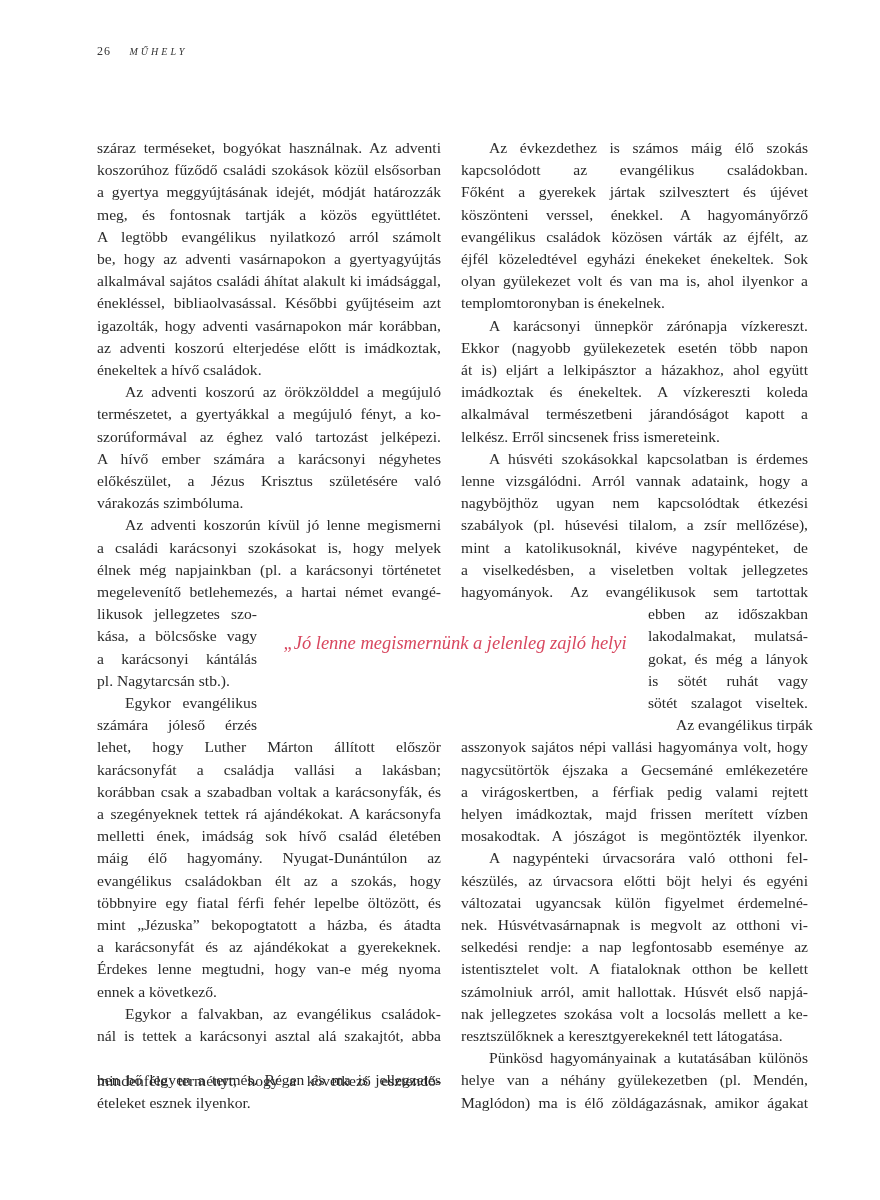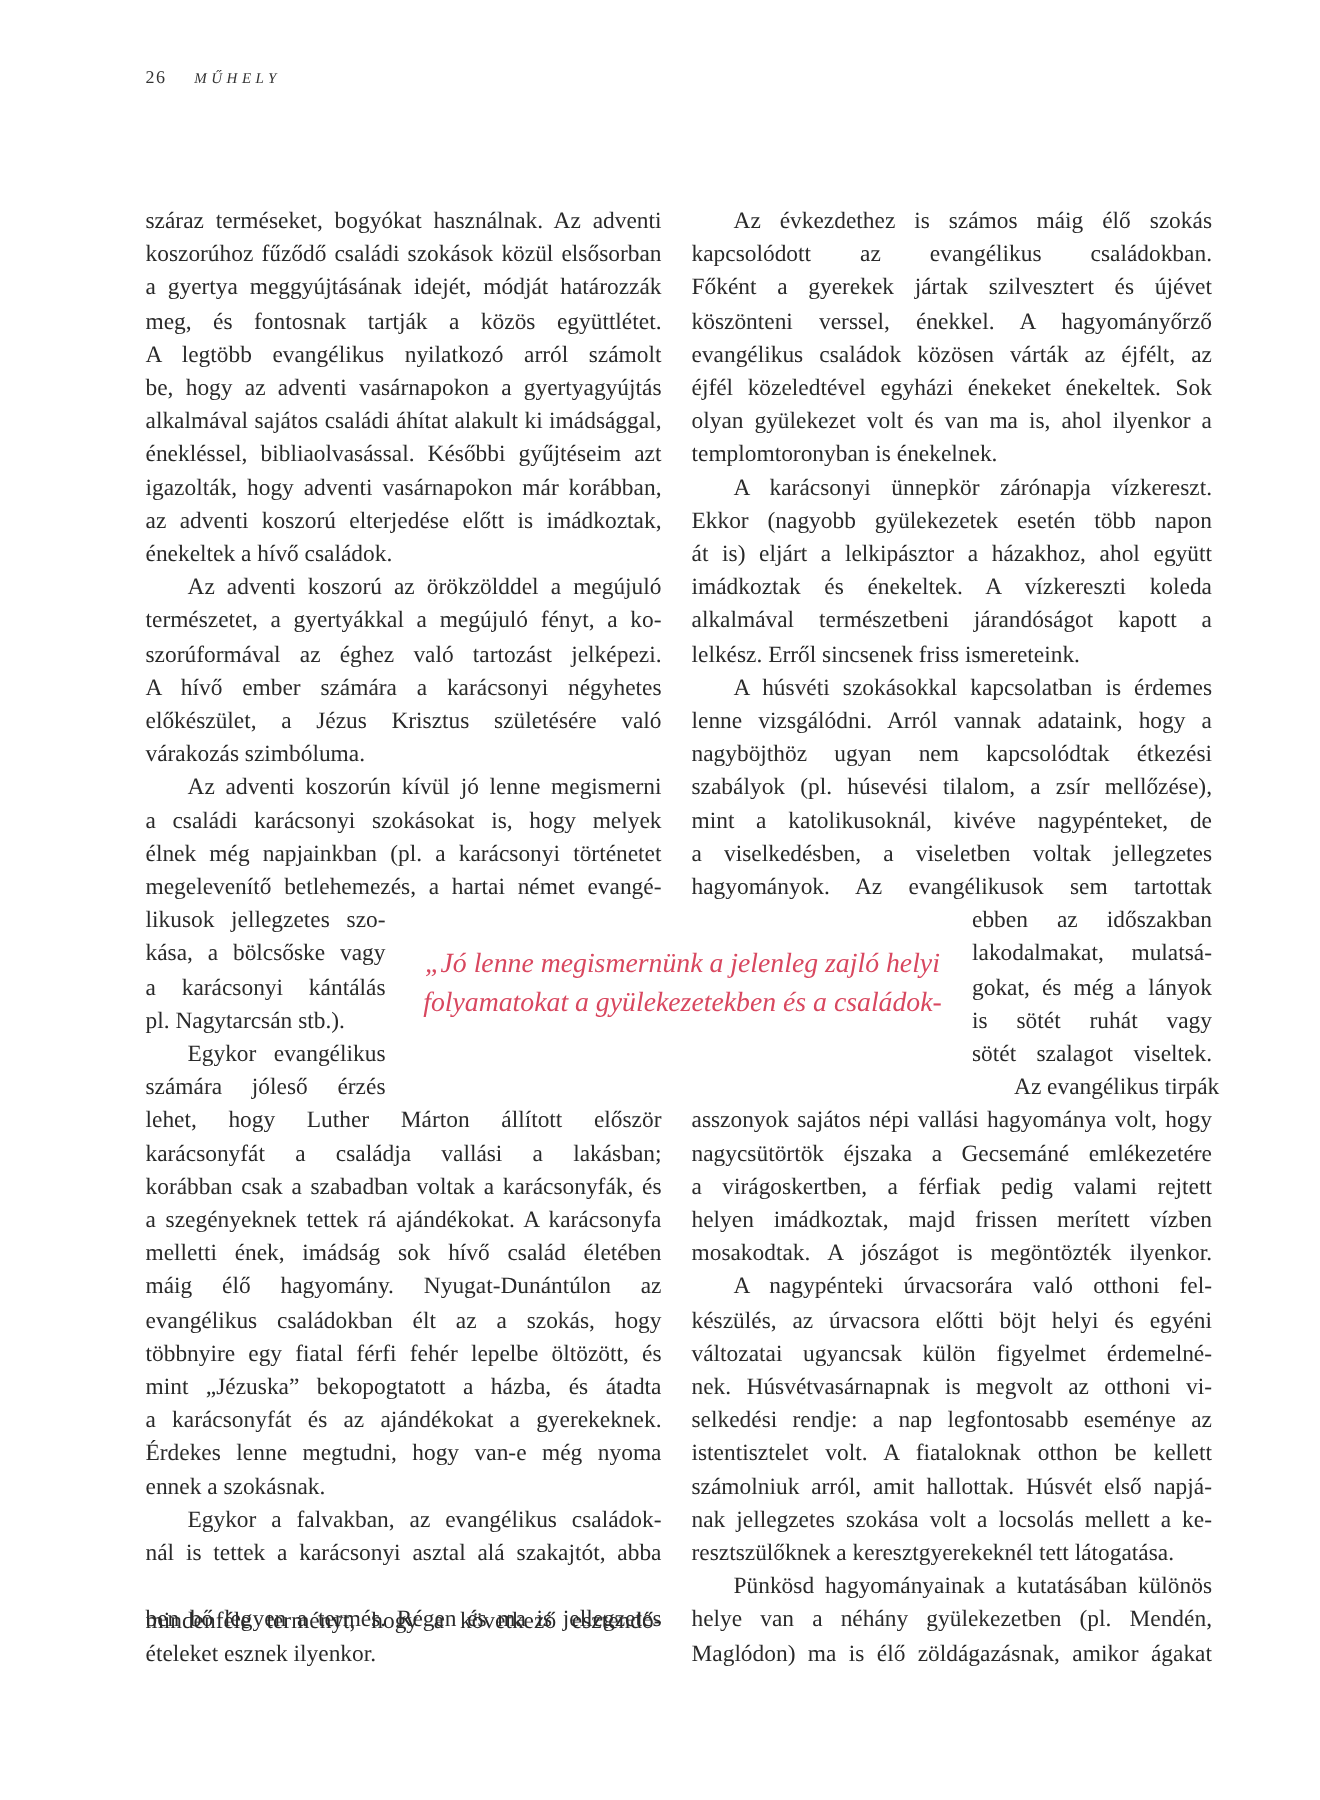--- a/index.html
+++ b/index.html
@@ -60,21 +60,21 @@
     <div class="line L" style="top: 758.6px;">karácsonyfát a családja vallási a lakásban;</div>
     <div class="line L" style="top: 780.8px;">korábban csak a szabadban voltak a karácsonyfák, és</div>
     <div class="line L" style="top: 803px;">a szegényeknek tettek rá ajándékokat. A karácsonyfa</div>
     <div class="line L" style="top: 825.2px;">melletti ének, imádság sok hívő család életében</div>
     <div class="line L" style="top: 847.4px;">máig élő hagyomány. Nyugat-Dunántúlon az</div>
     <div class="line L" style="top: 869.6px;">evangélikus családokban élt az a szokás, hogy</div>
     <div class="line L" style="top: 891.8px;">többnyire egy fiatal férfi fehér lepelbe öltözött, és</div>
     <div class="line L" style="top: 914px;">mint „Jézuska” bekopogtatott a házba, és átadta</div>
     <div class="line L" style="top: 936.2px;">a karácsonyfát és az ajándékokat a gyerekeknek.</div>
     <div class="line L" style="top: 958.4px;">Érdekes lenne megtudni, hogy van-e még nyoma</div>
-    <div class="line L last" style="top: 980.6px;">ennek a szokásnak.</div>
+    <div class="line L last" style="top: 980.6px;">ennek a következő.</div>
     <div class="line L indent" style="top: 1002.8px;">Egykor a falvakban, az evangélikus családok-</div>
     <div class="line L" style="top: 1025px;">nál is tettek a karácsonyi asztal alá szakajtót, abba</div>
     <div class="line L" style="top: 1070px;">mindenféle terményt, hogy a következő esztendő-</div>
     <div class="line L" style="top: 1069.4px;">ben bő legyen a termés. Régen és ma is jellegzetes</div>
     <div class="line L last" style="top: 1091.6px;">ételeket esznek ilyenkor.</div>
   </div>
 <div id="right-col">
     <div class="line R indent" style="top: 137px;">Az évkezdethez is számos máig élő szokás</div>
     <div class="line R" style="top: 159.2px;">kapcsolódott az evangélikus családokban.</div>
     <div class="line R" style="top: 181.4px;">Főként a gyerekek jártak szilvesztert és újévet</div>
@@ -116,14 +116,13 @@
     <div class="line R" style="top: 980.6px;">számolniuk arról, amit hallottak. Húsvét első napjá-</div>
     <div class="line R" style="top: 1002.8px;">nak jellegzetes szokása volt a locsolás mellett a ke-</div>
     <div class="line R last" style="top: 1025px;">resztszülőknek a keresztgyerekeknél tett látogatása.</div>
     <div class="line R indent" style="top: 1047.2px;">Pünkösd hagyományainak a kutatásában különös</div>
     <div class="line R" style="top: 1069.4px;">helye van a néhány gyülekezetben (pl. Mendén,</div>
     <div class="line R" style="top: 1091.6px;">Maglódon) ma is élő zöldágazásnak, amikor ágakat</div>
   </div>
 
 <div class="quote">
   <div>„Jó lenne megismernünk a jelenleg zajló helyi</div>
-  <div>folyamatokat a gyülekezetekben és a családok-</div>
 </div>
 
 </body></html>

